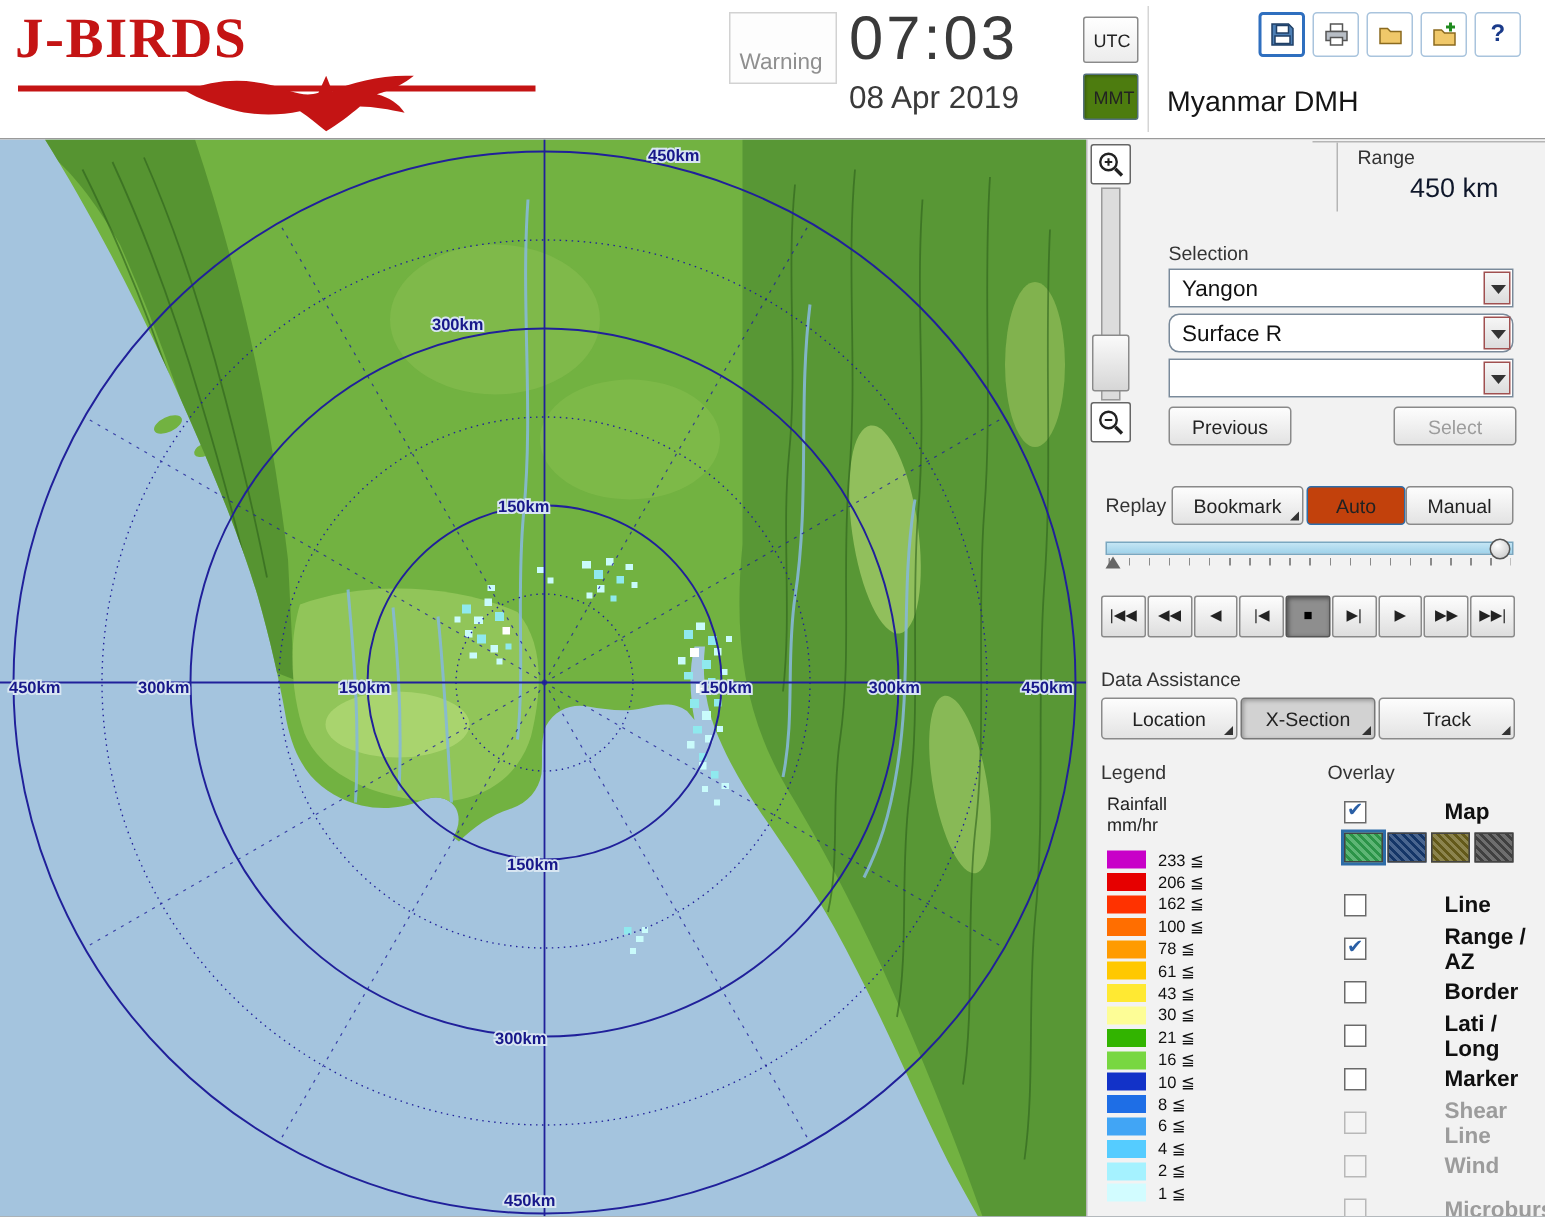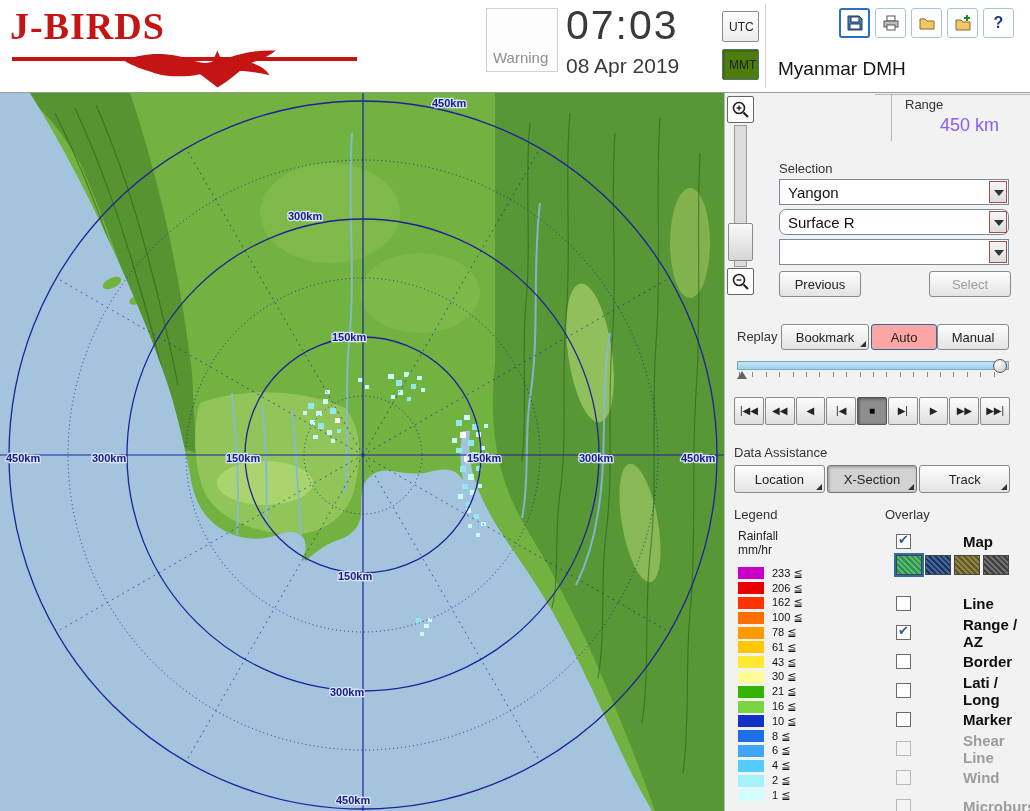--- a/index.html
+++ b/index.html
@@ -5,21 +5,21 @@
   html,body{margin:0;padding:0;background:#888;}
   body{font-family:"Liberation Sans","DejaVu Sans",sans-serif;}
   #app{position:relative;width:1030px;height:811px;background:#fff;overflow:hidden;}
 
   
   #header{position:absolute;left:0;top:0;width:1030px;height:93px;background:#fff;border-bottom:1px solid #9a9a9a;box-sizing:border-box;}
   #logo-title{position:absolute;left:10px;top:4px;font-family:"Liberation Serif","DejaVu Serif",serif;font-size:38px;font-weight:bold;color:#c41414;letter-spacing:1px;}
   #logo-tag{position:absolute;left:220px;top:10px;color:#c41414;font-weight:bold;font-size:13px;line-height:16px;font-style:italic;}
   #logo-line{position:absolute;left:12px;top:57px;width:345px;height:4px;background:#c41414;}
   #eagle{position:absolute;left:120px;top:46px;}
-  #warning-box{position:absolute;left:486px;top:8px;width:72px;height:64px;border:1px solid #d2d2d2;background:#fdfdfd;box-sizing:border-box;}
+  #warning-box{position:absolute;left:486px;top:8px;width:72px;height:48px;border:1px solid #d2d2d2;background:#fdfdfd;box-sizing:border-box;}
   #warning-box span{position:absolute;left:6px;bottom:5px;font-size:15px;color:#8f8f8f;}
   #clock-time{position:absolute;left:566px;top:2px;font-size:41px;color:#3a3a3a;letter-spacing:2px;}
   #clock-date{position:absolute;left:566px;top:54px;font-size:21px;color:#3a3a3a;}
   .tzbtn{position:absolute;left:722px;width:37px;height:31px;font-size:12px;color:#222;border:1px solid #8a8a8a;background:linear-gradient(#fff,#ececec);border-radius:2px;box-sizing:border-box;}
   #tz-utc{top:11px;}
   #tz-mmt{top:49px;}
   .tzbtn.pressed{background:#4d7c0f;border-color:#54707e;box-shadow:inset 1px 1px 2px rgba(0,0,0,.25);}
   #hdr-divider{position:absolute;left:765px;top:4px;width:1px;height:84px;background:#d5d5d5;}
   .icobtn{position:absolute;top:8px;width:31px;height:30px;background:#fff;border:1px solid #a9c4dd;border-radius:3px;padding:0;display:flex;align-items:center;justify-content:center;box-sizing:border-box;}
   .icobtn.focused{border:2px solid #2f6fbf;}
@@ -32,33 +32,33 @@
 
   
   .zoombtn{position:absolute;left:2px;width:27px;height:27px;background:#fff;border:1px solid #666;border-radius:2px;padding:0;display:flex;align-items:center;justify-content:center;}
   #zoom-track{position:absolute;left:9px;top:32px;width:13px;height:142px;background:#dcdcdc;border:1px solid #9a9a9a;box-sizing:border-box;}
   #zoom-thumb{position:absolute;left:3px;top:130px;width:25px;height:38px;background:linear-gradient(#fafafa,#d6d6d6);border:1px solid #8a8a8a;border-radius:2px;box-sizing:border-box;}
 
   
   #range-hline{position:absolute;left:150px;top:1px;width:156px;height:1px;background:#b5b5b5;}
   #range-vline{position:absolute;left:166px;top:2px;width:1px;height:46px;background:#b5b5b5;}
   #range-label{left:180px;top:4px;}
-  #range-value{position:absolute;left:166px;top:22px;width:108px;text-align:right;font-size:18px;color:#8b5cf6;}
+  #range-value{position:absolute;left:166px;top:22px;width:108px;text-align:right;font-size:18px;color:#0f172a;}
 
   
   .dd{position:absolute;left:54px;width:230px;height:26px;background:#fff;border:1px solid #7a8a9a;box-sizing:border-box;}
   .dd .val{position:absolute;left:8px;top:4px;font-size:15px;color:#111;}
   .dd .arrow{position:absolute;right:1px;top:1px;width:18px;height:22px;background:linear-gradient(#f6f6f6,#dcdcdc);border:1px solid #a05050;box-sizing:border-box;padding:0;}
   .dd .arrow::after{content:"";position:absolute;left:4px;top:8px;border-left:5px solid transparent;border-right:5px solid transparent;border-top:6px solid #333;}
 
   
   .btn{background:linear-gradient(#fdfdfd,#e3e3e3);border:1px solid #8a8a8a;border-radius:3px;font-size:13px;color:#222;box-sizing:border-box;padding:0 4px;position:relative;}
   .btn.disabled{color:#9c9c9c;}
   .btn.pressed{background:#d2d2d2;border-color:#777;box-shadow:inset 1px 1px 3px rgba(0,0,0,.3);}
-  .btn.toggle-on{background:#fca5a5;border:1px solid #2e6da8;}
+  .btn.toggle-on{background:#c2410c;border:1px solid #2e6da8;}
   .btn.menu::after{content:"";position:absolute;right:2px;bottom:2px;border-left:6px solid transparent;border-bottom:6px solid #333;}
 
   #btn-previous{position:absolute;left:54px;top:178px;width:82px;height:26px;}
   #btn-select{position:absolute;left:204px;top:178px;width:82px;height:26px;}
   #replay-label{left:12px;top:236px;}
   #btn-bookmark{position:absolute;left:56px;top:231px;width:88px;height:26px;}
   #btn-auto{position:absolute;left:146px;top:231px;width:66px;height:26px;}
   #btn-manual{position:absolute;left:212px;top:231px;width:72px;height:26px;}
 
   

